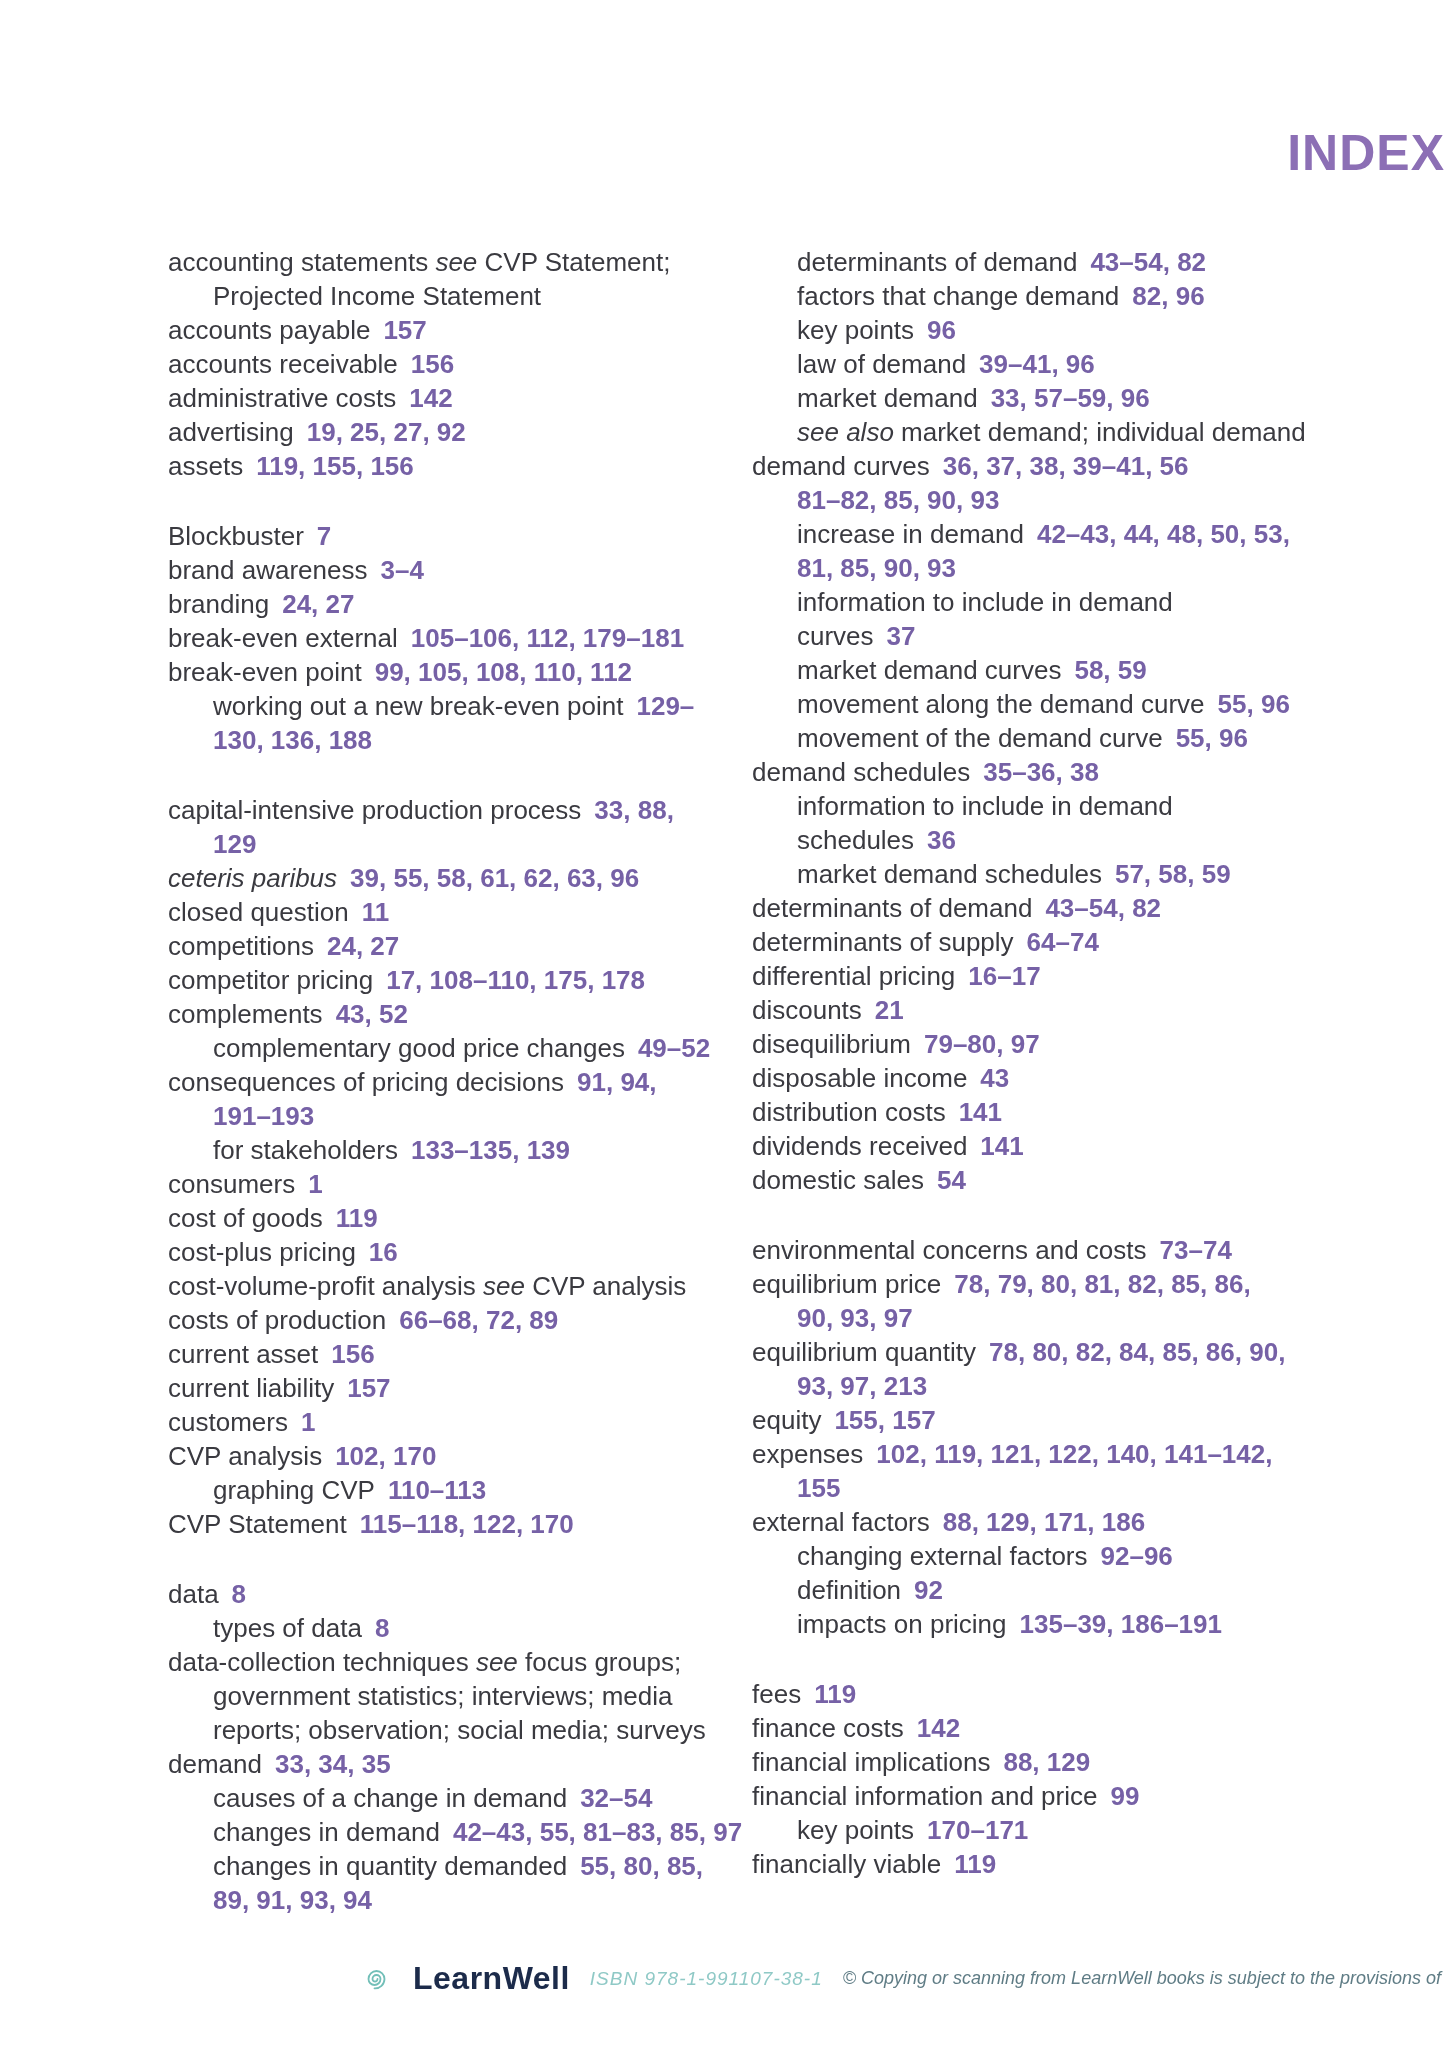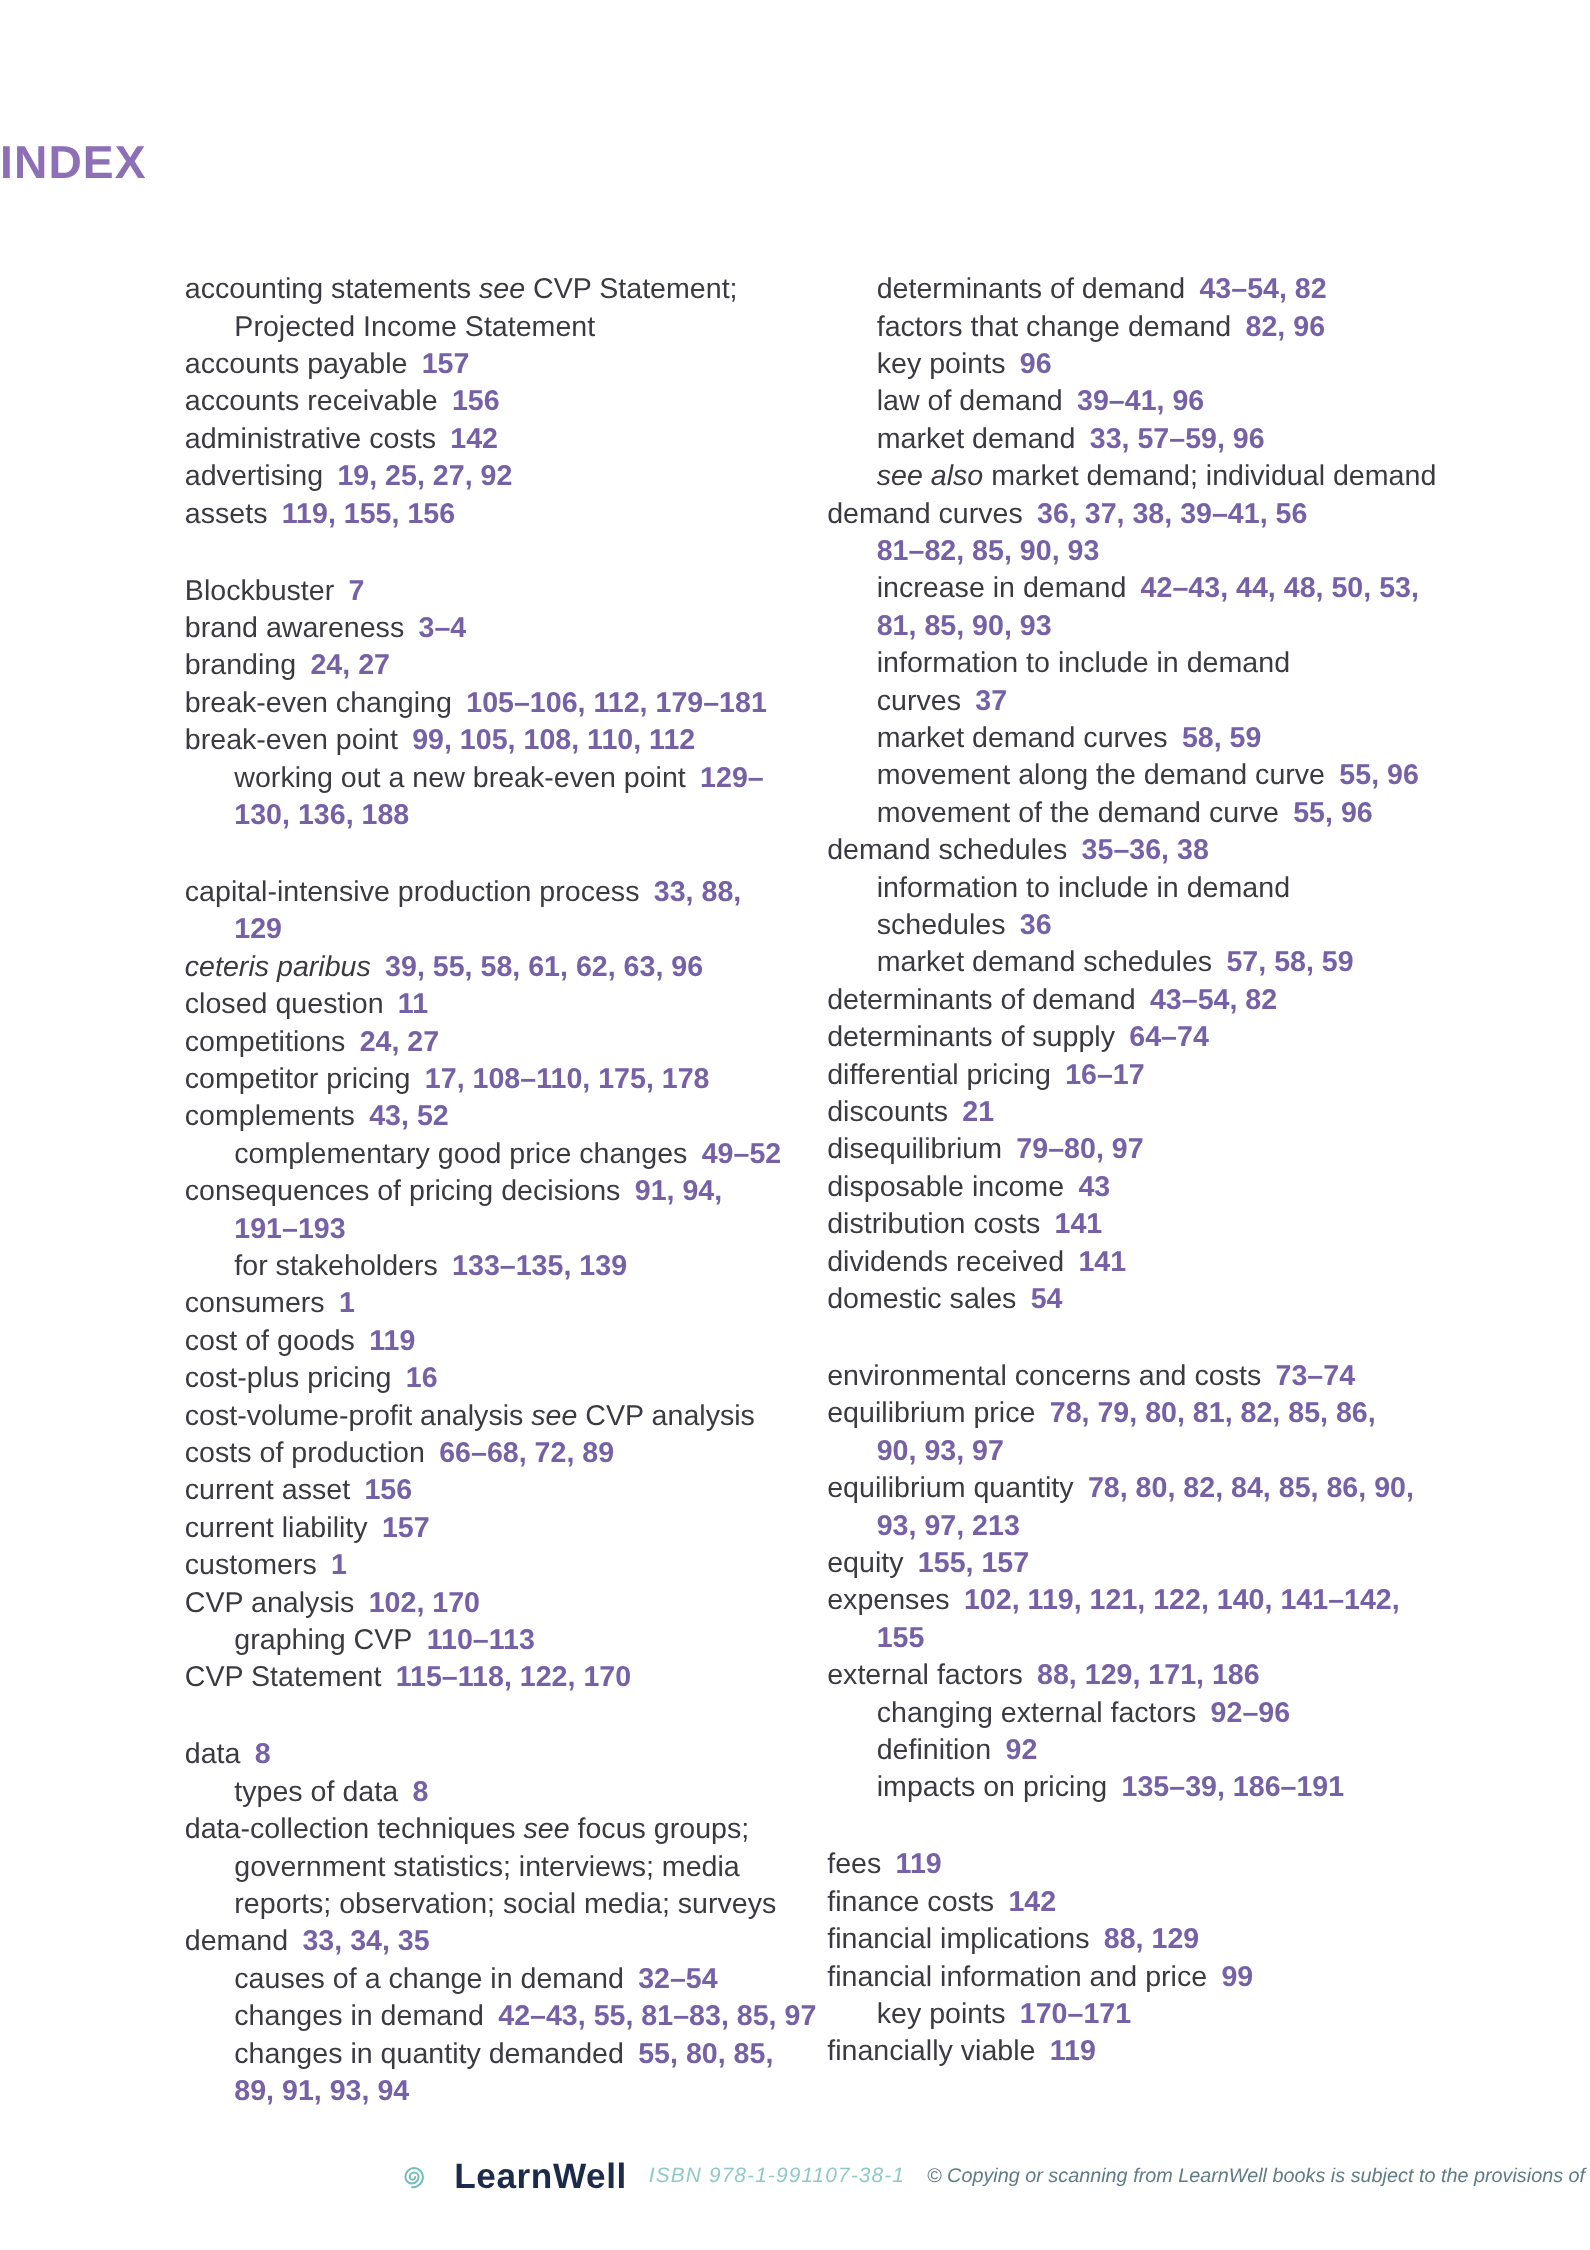--- a/index.html
+++ b/index.html
@@ -6,22 +6,22 @@
   .page{
     position:relative;
     width:1445px;height:2045px;
     background:var(--background,#fff);
     font-family:"Liberation Sans", sans-serif;
     color:var(--entry_text,#3a3a40);
     overflow:hidden;
   }
   .title{
     position:absolute;top:124px;left:0;width:100%;
-    text-align:left;
-    font-size:42px;font-weight:700;letter-spacing:1px;
+    text-align:right;
+    font-size:50px;font-weight:700;letter-spacing:1px;
     color:var(--title,#8c6fb5);
   }
   .col{
     position:absolute;top:245px;
     font-size:26px;line-height:34px;
     white-space:nowrap;
   }
   .col-left{left:168px;width:585px;}
   .col-right{left:752px;width:600px;}
   .line{height:34px;}
@@ -61,21 +61,21 @@
       <div class="line"><span class="seg-p">accounting statements </span><span class="seg-i">see</span><span class="seg-p"> CVP Statement;</span></div>
       <div class="line indent"><span class="seg-p">Projected Income Statement</span></div>
       <div class="line"><span class="seg-p">accounts payable</span><span class="seg-n">157</span></div>
       <div class="line"><span class="seg-p">accounts receivable</span><span class="seg-n">156</span></div>
       <div class="line"><span class="seg-p">administrative costs</span><span class="seg-n">142</span></div>
       <div class="line"><span class="seg-p">advertising</span><span class="seg-n">19, 25, 27, 92</span></div>
       <div class="line"><span class="seg-p">assets</span><span class="seg-n">119, 155, 156</span></div>
       <div class="line gap"><span class="seg-p">Blockbuster</span><span class="seg-n">7</span></div>
       <div class="line"><span class="seg-p">brand awareness</span><span class="seg-n">3–4</span></div>
       <div class="line"><span class="seg-p">branding</span><span class="seg-n">24, 27</span></div>
-      <div class="line"><span class="seg-p">break-even changing</span><span class="seg-n">105–106, 112, 179–181</span></div>
+      <div class="line"><span class="seg-p">break-even external</span><span class="seg-n">105–106, 112, 179–181</span></div>
       <div class="line"><span class="seg-p">break-even point</span><span class="seg-n">99, 105, 108, 110, 112</span></div>
       <div class="line indent"><span class="seg-p">working out a new break-even point</span><span class="seg-n">129–</span></div>
       <div class="line indent"><span class="seg-n">130, 136, 188</span></div>
       <div class="line gap"><span class="seg-p">capital-intensive production process</span><span class="seg-n">33, 88,</span></div>
       <div class="line indent"><span class="seg-n">129</span></div>
       <div class="line"><span class="seg-i">ceteris paribus</span><span class="seg-n">39, 55, 58, 61, 62, 63, 96</span></div>
       <div class="line"><span class="seg-p">closed question</span><span class="seg-n">11</span></div>
       <div class="line"><span class="seg-p">competitions</span><span class="seg-n">24, 27</span></div>
       <div class="line"><span class="seg-p">competitor pricing</span><span class="seg-n">17, 108–110, 175, 178</span></div>
       <div class="line"><span class="seg-p">complements</span><span class="seg-n">43, 52</span></div>

